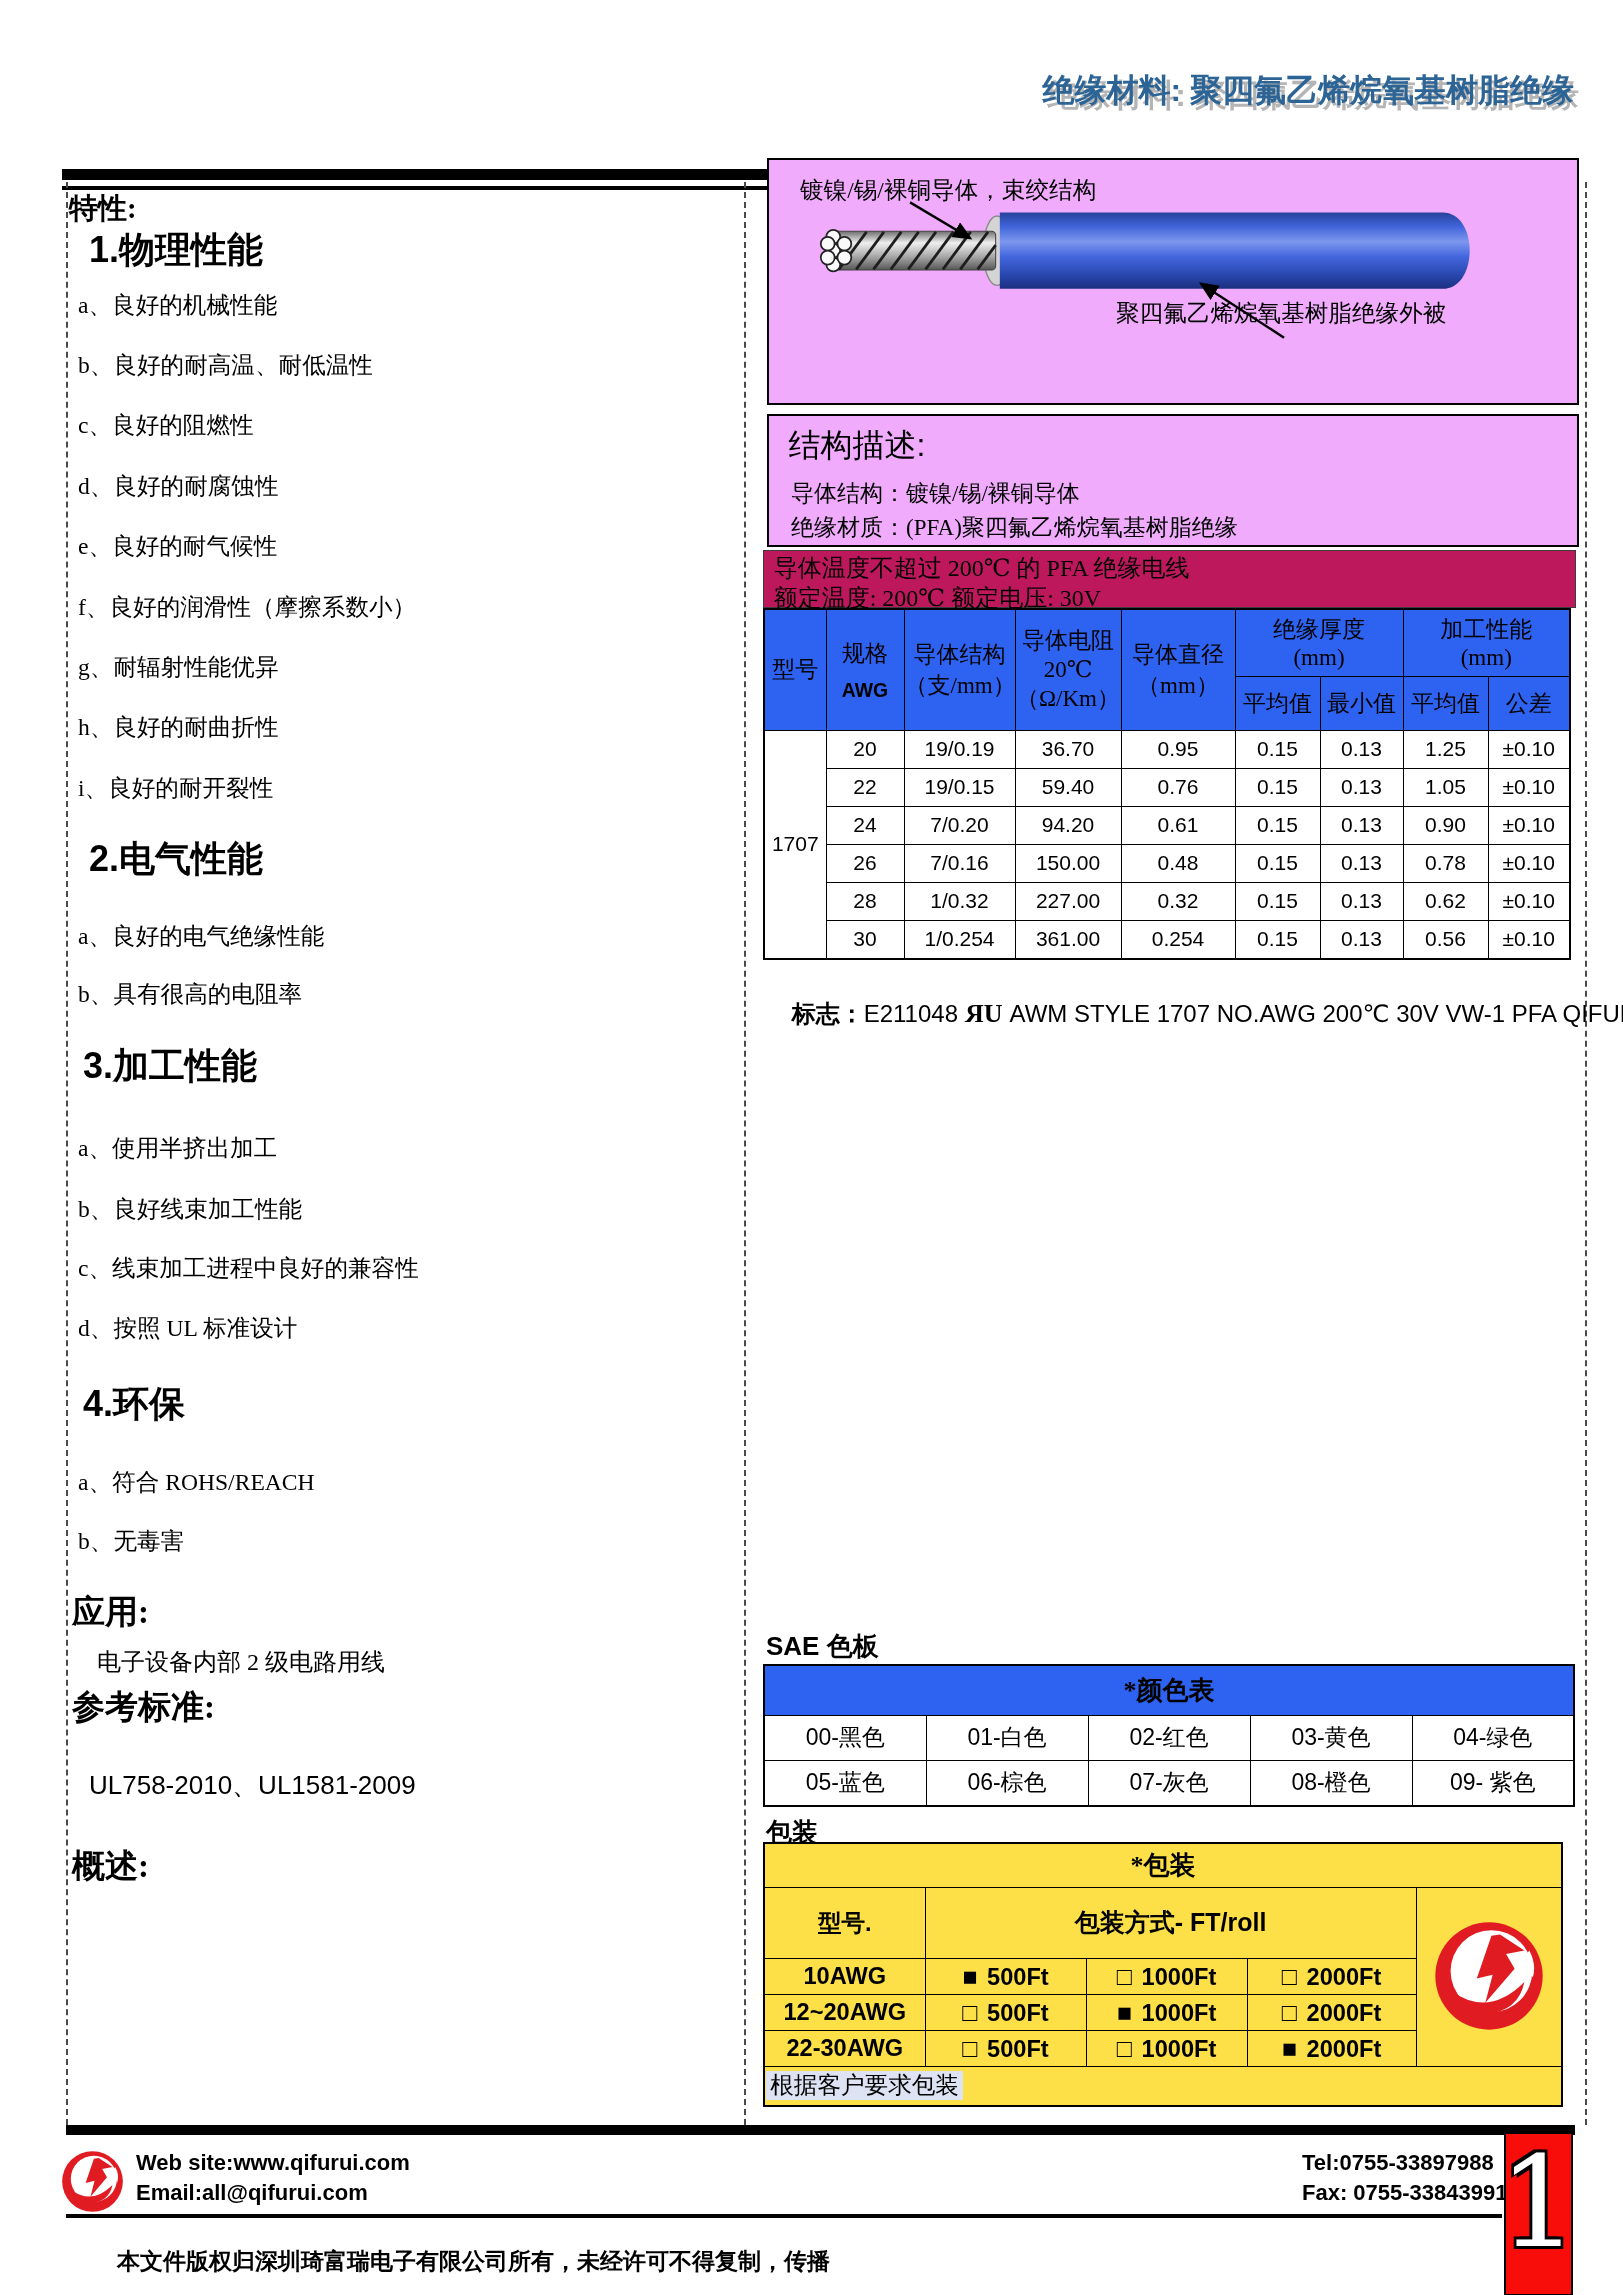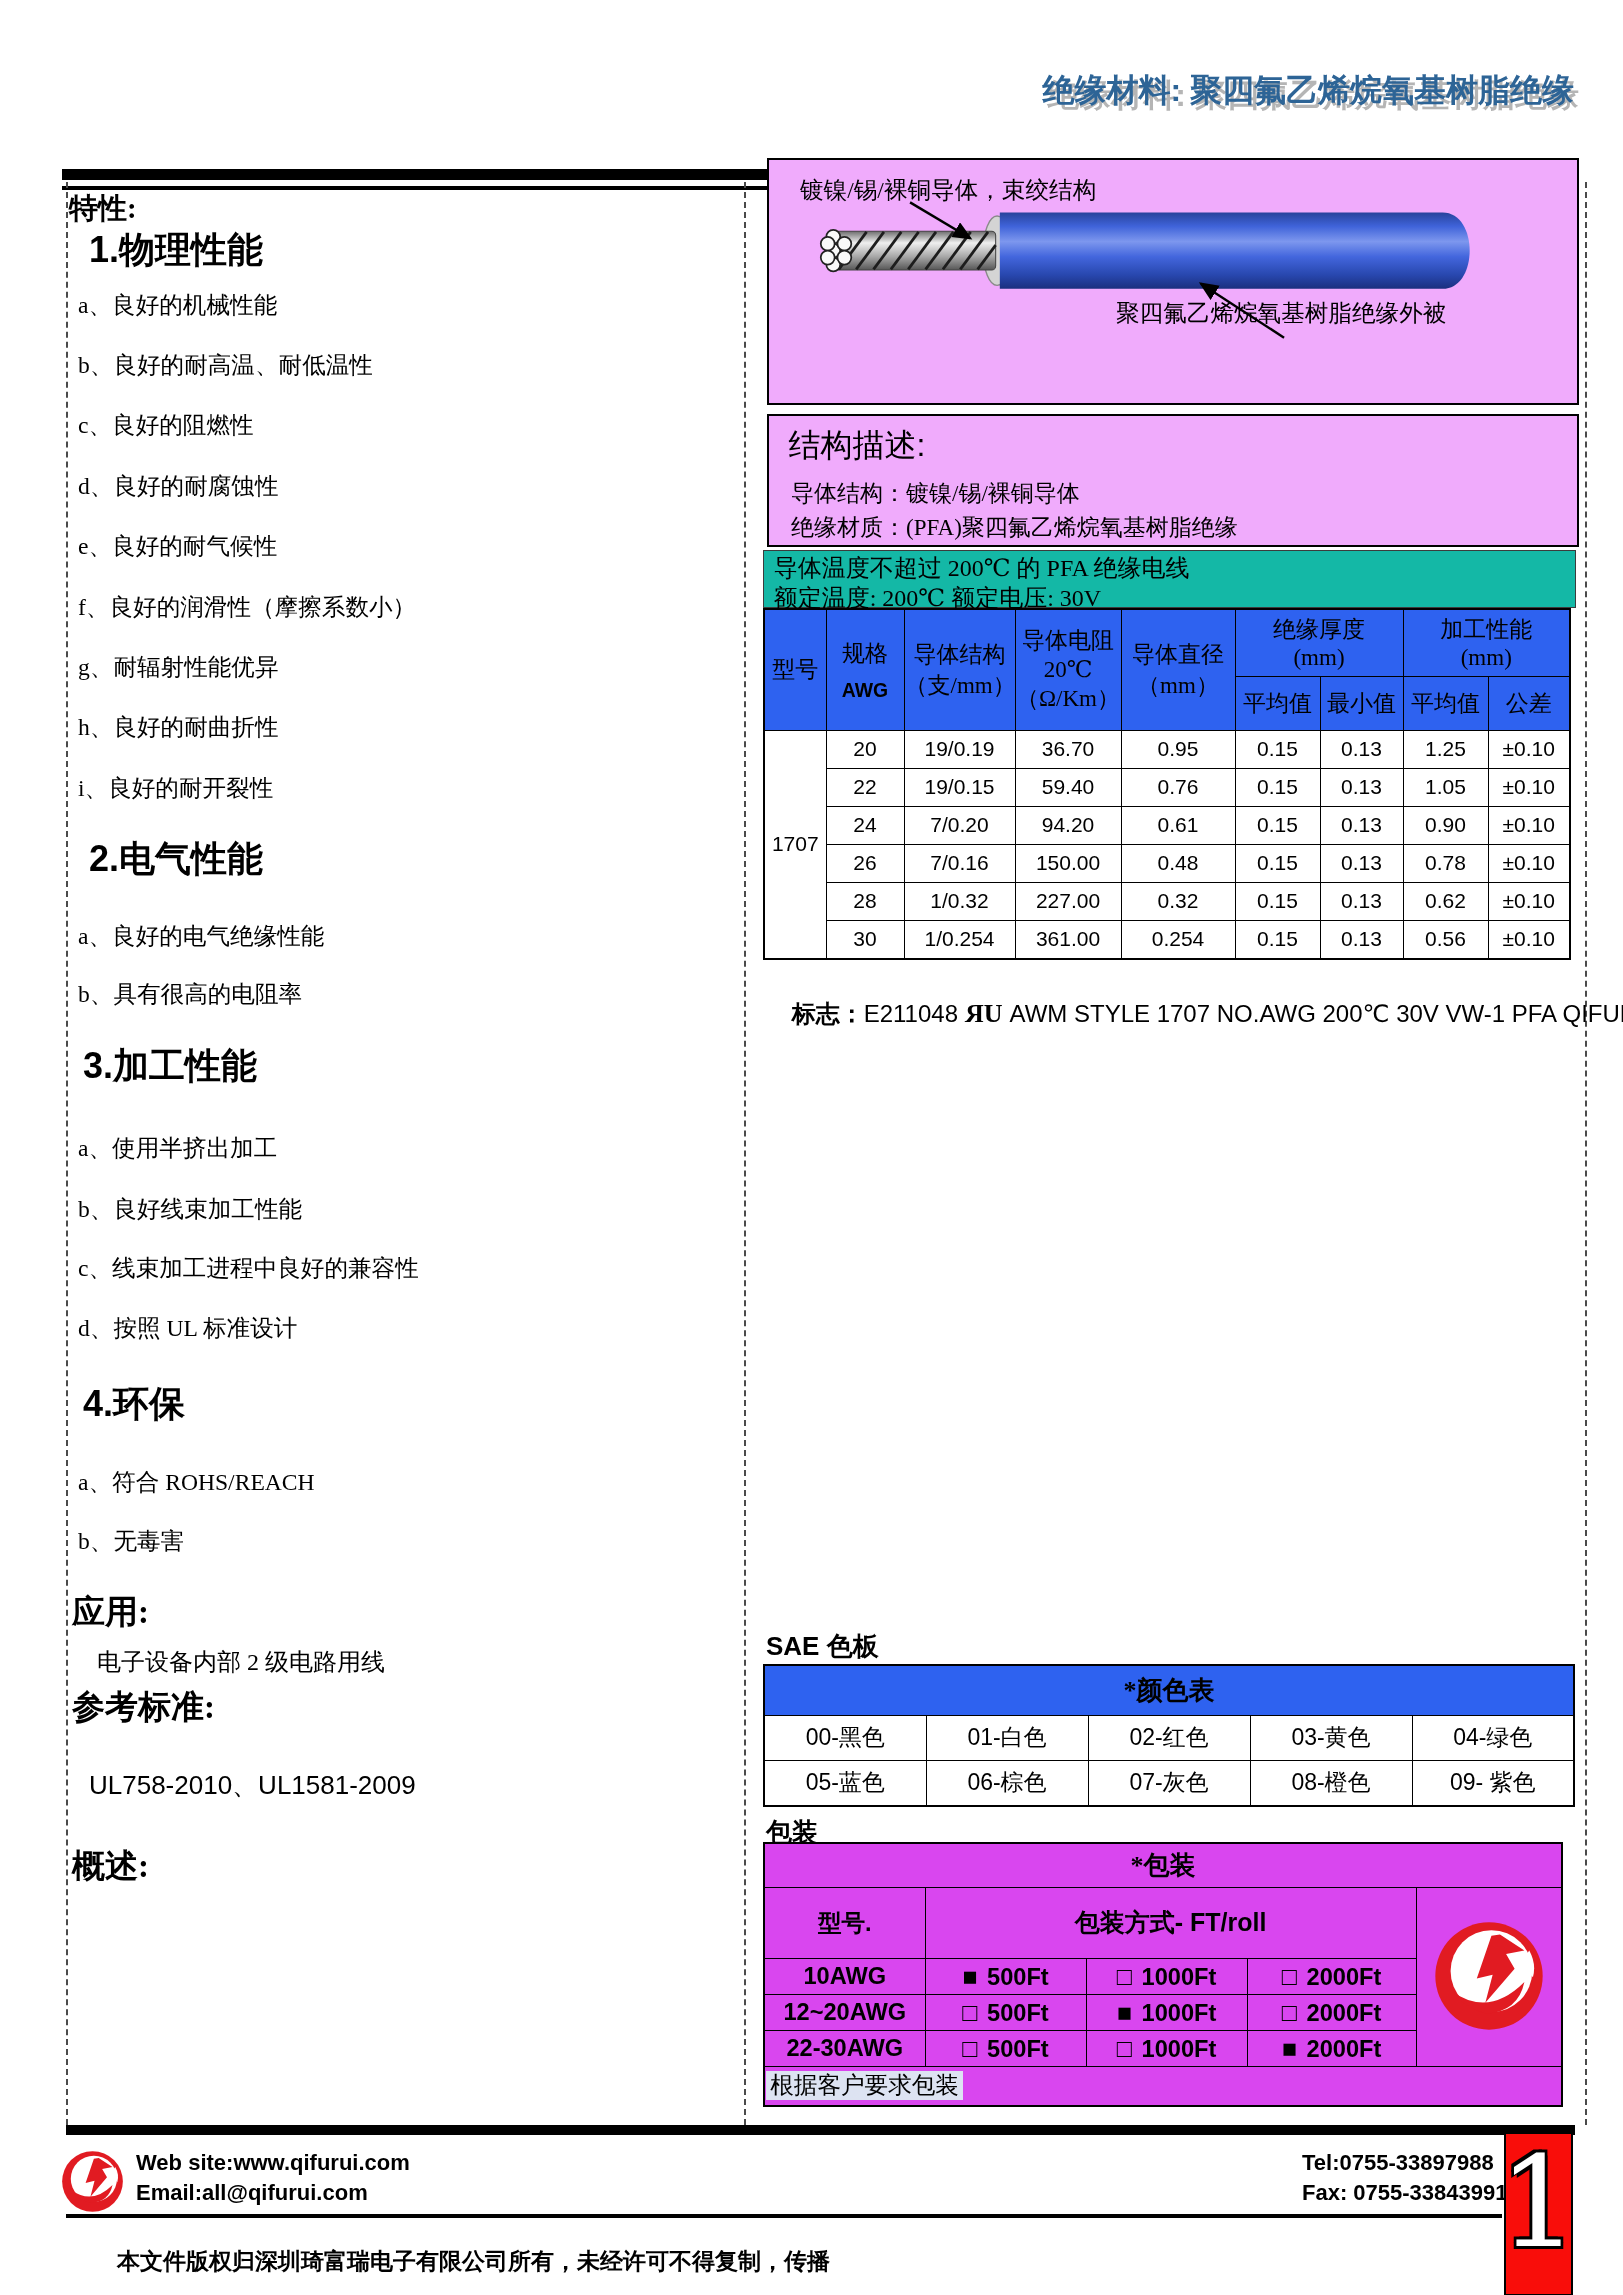--- a/index.html
+++ b/index.html
@@ -24,21 +24,21 @@
   
   .panel{border:2.8px solid #000;background:#f0abfc;}
   .wire-label{font-size:23.6px;white-space:nowrap;}
   .wire-caption{font-size:38px;color:#3a5ce8;text-align:center;letter-spacing:1.4px;white-space:nowrap;}
 
   
   .struct-title{font-size:32px;font-weight:normal;}
   .struct-line{font-size:23px;white-space:nowrap;}
 
   
-  .gray-band{background:#14b8a6;border:1.4px solid #3c3c3c;box-sizing:border-box;}
+  .gray-band{background:#be185d;border:1.4px solid #3c3c3c;box-sizing:border-box;}
   .gray-line{font-size:24px;white-space:nowrap;}
 
   
   table{border-collapse:collapse;table-layout:fixed;}
   .spec-table{width:805px;border:2.1px solid #000;}
   .spec-table td,.spec-table th{border:1.4px solid #000;text-align:center;vertical-align:middle;padding:0;}
   .spec-table thead td{background:#2e62f0;font-family:"Liberation Serif","DejaVu Serif",serif;
                        font-size:23px;font-weight:normal;}
   .spec-table tbody td{font-size:21px;height:37px;background:#fff;}
   .preline{white-space:pre-line;}
@@ -52,21 +52,21 @@
   .ul-r{display:inline-block;transform:scaleX(-1);}
 
   
   .sect-label{font-size:26px;font-weight:bold;}
   .flat-table{width:812px;border:2.1px solid #000;}
   .flat-table td{border:1.4px solid #000;text-align:center;vertical-align:middle;}
   .blue-head{background:#2e62f0;font-family:"Liberation Serif","DejaVu Serif",serif;
              font-size:26px;font-weight:bold;}
   .color-cell{font-size:23px;height:42px;background:#fff;}
   .pack-table{width:798px;border:2.1px solid #000;}
-  .pack-table td{border:1.4px solid #000;text-align:center;vertical-align:middle;background:#d946ef;}
+  .pack-table td{border:1.4px solid #000;text-align:center;vertical-align:middle;background:#fde047;}
   .pack-model{font-size:23.6px;font-weight:bold;}
   .pack-method{font-size:25px;font-weight:bold;}
   .pack-opt{font-size:23.6px;font-weight:bold;white-space:nowrap;}
   .pack-opt .glyph{font-size:25px;margin-right:9.7px;}
   .pack-note{text-align:left !important;font-size:23.6px;font-family:"Liberation Serif","DejaVu Serif",serif;}
   .pack-note span{background:#dde3f2;padding:1.4px 4.2px;}
 
   
   .foot-text{font-size:22px;font-weight:bold;white-space:nowrap;}
   .copyright{font-size:23px;font-weight:bold;white-space:nowrap;font-family:"Liberation Serif","DejaVu Serif",serif;}

